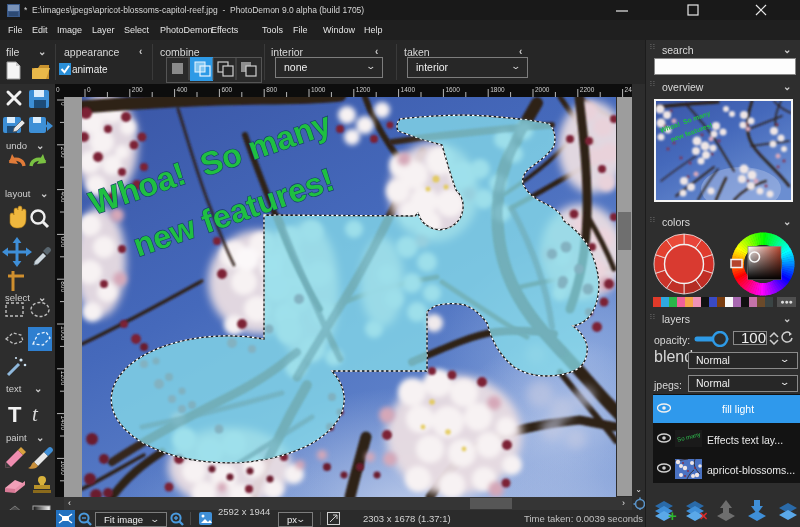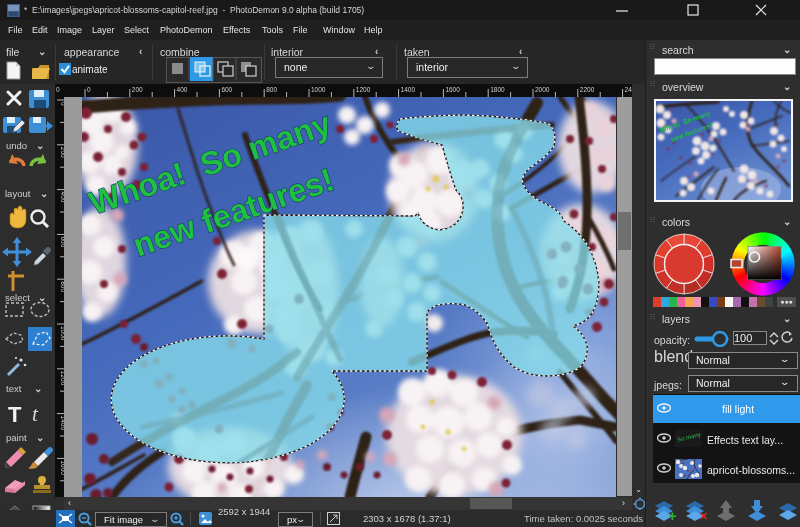--- a/index.html
+++ b/index.html
@@ -50,21 +50,21 @@
   </svg>
 </div>
 
 <div class="abs" id="menubar">
   <span style="left:8px">File</span>
     <span style="left:32px">Edit</span>
     <span style="left:57px">Image</span>
     <span style="left:92px">Layer</span>
     <span style="left:124px">Select</span>
     <span style="left:160px">PhotoDemon</span>
-    <span style="left:223px">Effects</span>
+    <span style="left:211px">Effects</span>
     <span style="left:262px">Tools</span>
     <span style="left:293px">File</span>
     <span style="left:323px">Window</span>
     <span style="left:364px">Help</span>
 </div>
 
 <div class="abs" id="toolrow">
   <span class="seclabel" style="left:6px">file</span>
     <span class="pchev" style="left:38px;top:6px">⌄</span>
   <div class="vsep" style="left:55px"></div>
@@ -941,21 +941,21 @@
   </div>
 <div class="abs" style="left:777px;top:297px;width:19px;height:10px;background:#4f4f4f;color:#ddd;font-size:7px;text-align:center;line-height:9px">●●●</div>
 <span class="grip" style="left:650px;top:315px">⁝⁝</span>
 <span class="phead" style="left:662px;top:313px">layers</span>
 <span class="pchev" style="left:783px;top:313px">⌄</span>
 <span class="abs" style="left:654px;top:334px;color:#d8d8d8;font-size:10.5px">opacity:</span>
 <svg class="abs" style="left:694px;top:331px" width="40" height="16">
     <line x1="3" y1="8" x2="32" y2="8" stroke="#2e9ae6" stroke-width="5" stroke-linecap="round"></line>
     <circle cx="26" cy="8" r="7" fill="#2d2d2d" stroke="#2e9ae6" stroke-width="2.4"></circle>
   </svg>
-<div class="wbox" style="left:733px;top:331px;width:32px;height:12px;font-size:11px;text-align:left;line-height:12px">100</div>
+<div class="wbox" style="left:733px;top:331px;width:32px;height:12px;font-size:15px;text-align:right;line-height:12px">100</div>
 <svg class="abs" style="left:768px;top:331px" width="26" height="14" fill="none" stroke="#cfcfcf" stroke-width="1.5">
     <path d="M2,6 l4,-4 l4,4"></path>
     <path d="M2,9 l4,4 l4,-4"></path>
     <path d="M22,2 a5,5 0 1 0 2,5"></path>
     <path d="M21,1 l3,2 l-3,2" fill="#cfcfcf" stroke="none"></path>
   </svg>
 <span class="abs" style="left:654px;top:348px;color:#d8d8d8;font-size:16px">blend:</span>
 <div class="wbox" style="left:688px;top:352px;width:108px;height:15px;font-size:10.5px">
     <span style="position:absolute;left:7px;top:1px">Normal</span>
     <span style="position:absolute;right:8px;top:1px;font-size:9px;transform:scaleX(1.5)">⌄</span>
@@ -1080,13 +1080,13 @@
 <div class="dd" style="left:278px;top:512px;width:33px;height:13px;font-size:9.5px">
     <span class="dtx" style="top:1px">px</span>
     <span class="dar" style="top:1px">⌄</span>
   </div>
 <div class="abs" style="left:320px;top:512px;width:1px;height:13px;background:#4a4a4a"></div>
 <svg class="abs" style="left:327px;top:512px" width="13" height="13">
     <rect x="0.5" y="0.5" width="12" height="12" fill="none" stroke="#cfcfcf"></rect>
     <path d="M3,10 l7,-7 m0,4 v-4 h-4" stroke="#cfcfcf" fill="none"></path>
   </svg>
 <span class="abs" style="left:363px;top:513px;color:#d2d2d2;font-size:9.5px">2303 x 1678  (1.37:1)</span>
-<span class="abs" style="left:524px;top:513px;color:#c2c2c2;font-size:9.5px">Time taken: 0.0025 seconds</span>
+<span class="abs" style="left:524px;top:513px;color:#c2c2c2;font-size:9.5px">Time taken: 0.0039 seconds</span>
 
 </body></html>

